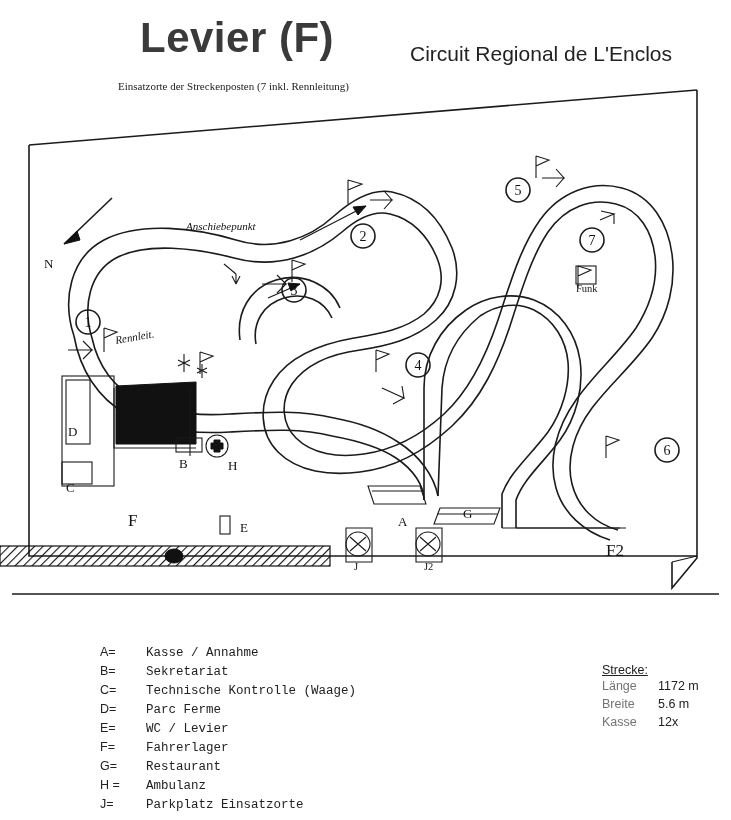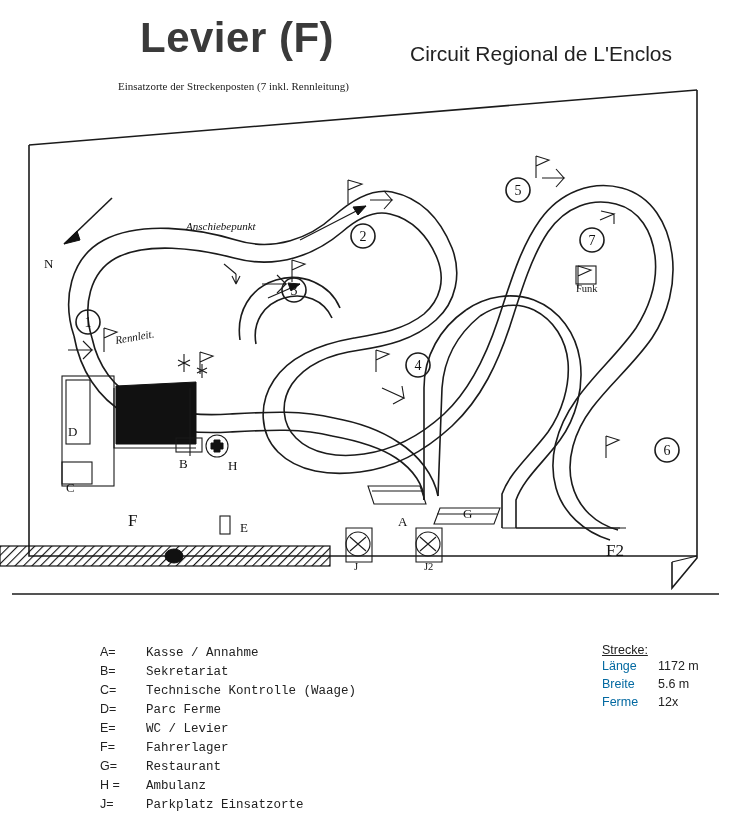--- a/index.html
+++ b/index.html
@@ -73,26 +73,27 @@
     position: absolute;
     left: 602px;
     top: 643px;
     font-size: 12.5px;
     font-family: "Liberation Sans", sans-serif;
   }
   .specs-title {
     text-decoration: underline;
     margin-bottom: 2px;
     color: #222;
+    margin-top: 20px;
   }
   .spec-row {
     display: flex;
     height: 18px;
   }
-  .spec-label { width: 56px; color: #0369a1; }
+  .spec-label { width: 56px; color: #737373; }
   .spec-value { color: #222; }
 
   
   .map {
     position: absolute;
     left: 0;
     top: 88px;
     width: 731px;
     height: 520px;
   }
@@ -395,18 +396,18 @@
     <div class="specs-title">Strecke:</div>
     <div class="spec-row">
       <span class="spec-label">Länge</span>
       <span class="spec-value">1172 m</span>
     </div>
     <div class="spec-row">
       <span class="spec-label">Breite</span>
       <span class="spec-value">5.6 m</span>
     </div>
     <div class="spec-row">
-      <span class="spec-label">Ferme</span>
+      <span class="spec-label">Kasse</span>
       <span class="spec-value">12x</span>
     </div>
   </div>
 
 </div>
 
 </body></html>

